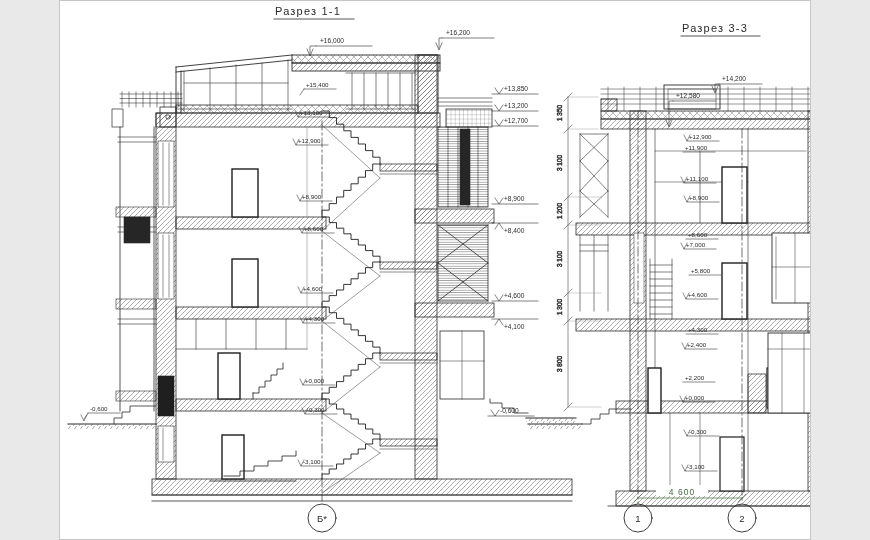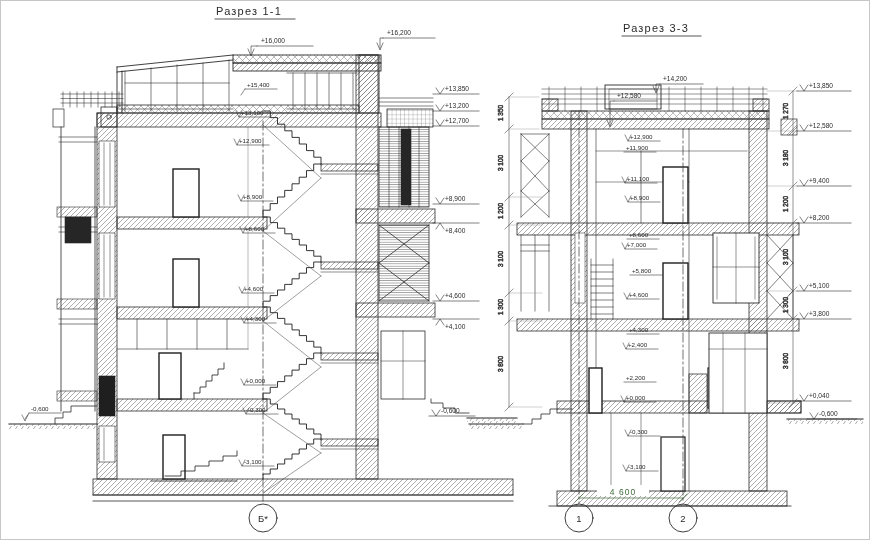--- a/index.html
+++ b/index.html
@@ -1,16 +1,16 @@
 <!DOCTYPE html>
 <html><head>
 <meta charset="utf-8">
 <style>
   html,body{margin:0;padding:0;background:#e9e9e9;}
-  .stage{position:relative;width:870px;height:540px;margin:0 auto;background:#ffffff;
+  .stage{position:relative;width:752px;height:540px;margin:0 auto;background:#ffffff;
          border:1px solid #c6c6c6;box-sizing:border-box;overflow:hidden;
          font-family:"Liberation Sans", sans-serif;}
   svg{position:absolute;left:0;top:0;}
   text{font-family:"Liberation Sans", sans-serif;fill:#2b2b2b;}
   .ttl{font-size:11px;letter-spacing:1.2px;}
   .mk{font-size:6.6px;}
   .mks{font-size:6.2px;}
   .dim{font-size:6.4px;fill:#3a3a3a;}
   .grn{font-size:8.5px;fill:#3f6b3b;letter-spacing:1px;}
   .ax{font-size:9.5px;}

